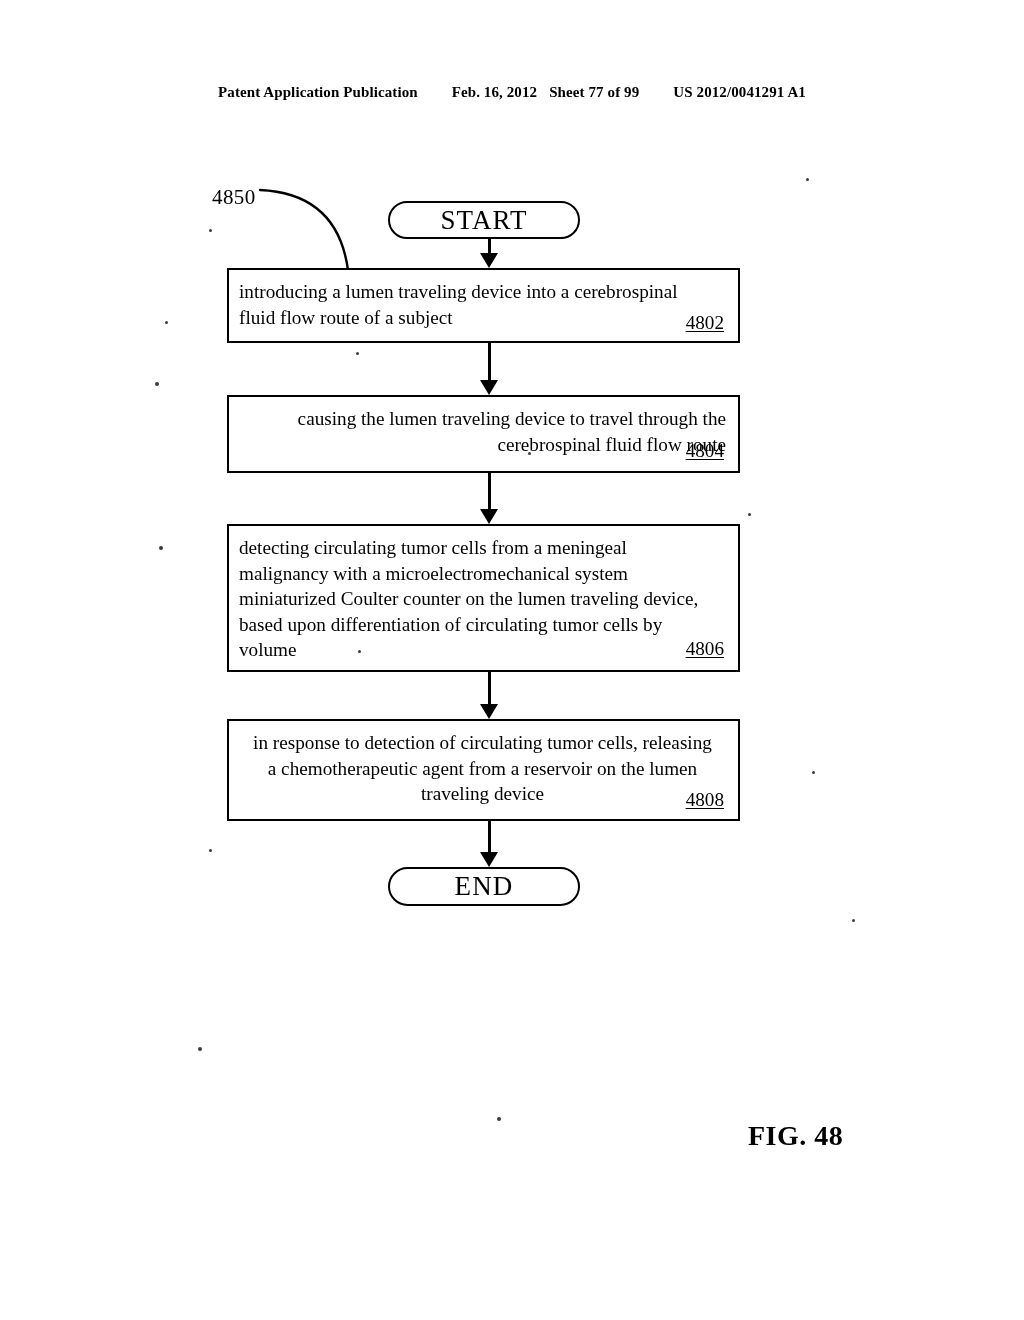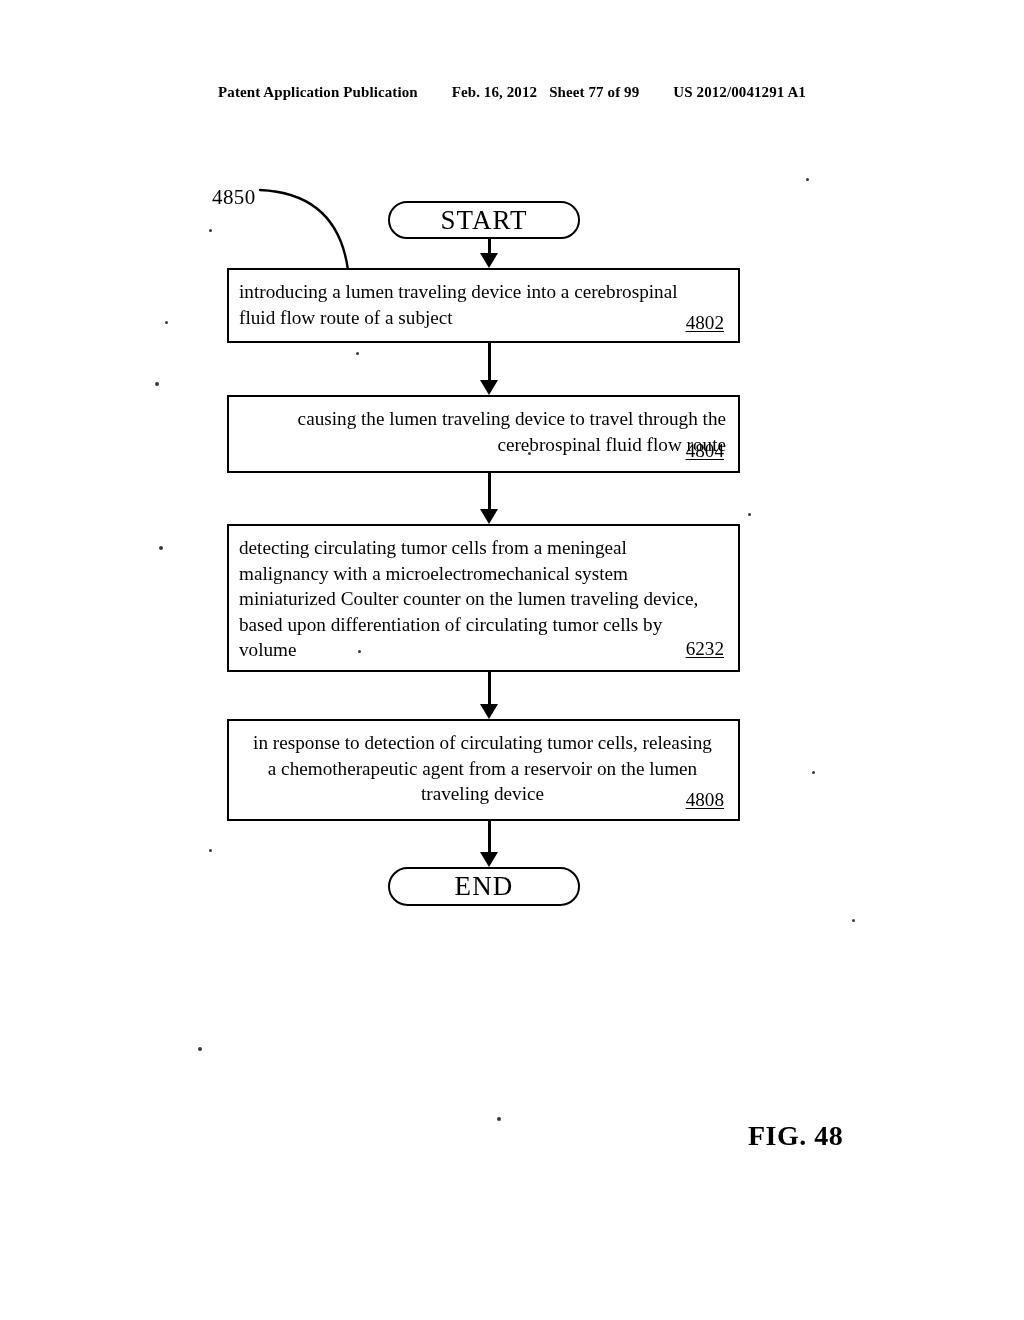--- a/index.html
+++ b/index.html
@@ -209,21 +209,21 @@
     <div class="shaft"></div>
     <div class="head"></div>
   </div>
 
   <div class="process-box" id="box-4806">
     <div class="box-text">detecting circulating tumor cells from a meningeal
 malignancy with a microelectromechanical system
 miniaturized Coulter counter on the lumen traveling device,
 based upon differentiation of circulating tumor cells by
 volume</div>
-    <div class="box-ref">6232</div>
+    <div class="box-ref">4806</div>
   </div>
 
   <div class="connector" id="arrow-4">
     <div class="shaft"></div>
     <div class="head"></div>
   </div>
 
   <div class="process-box" id="box-4808">
     <div class="box-text">in response to detection of circulating tumor cells, releasing
 a chemotherapeutic agent from a reservoir on the lumen

